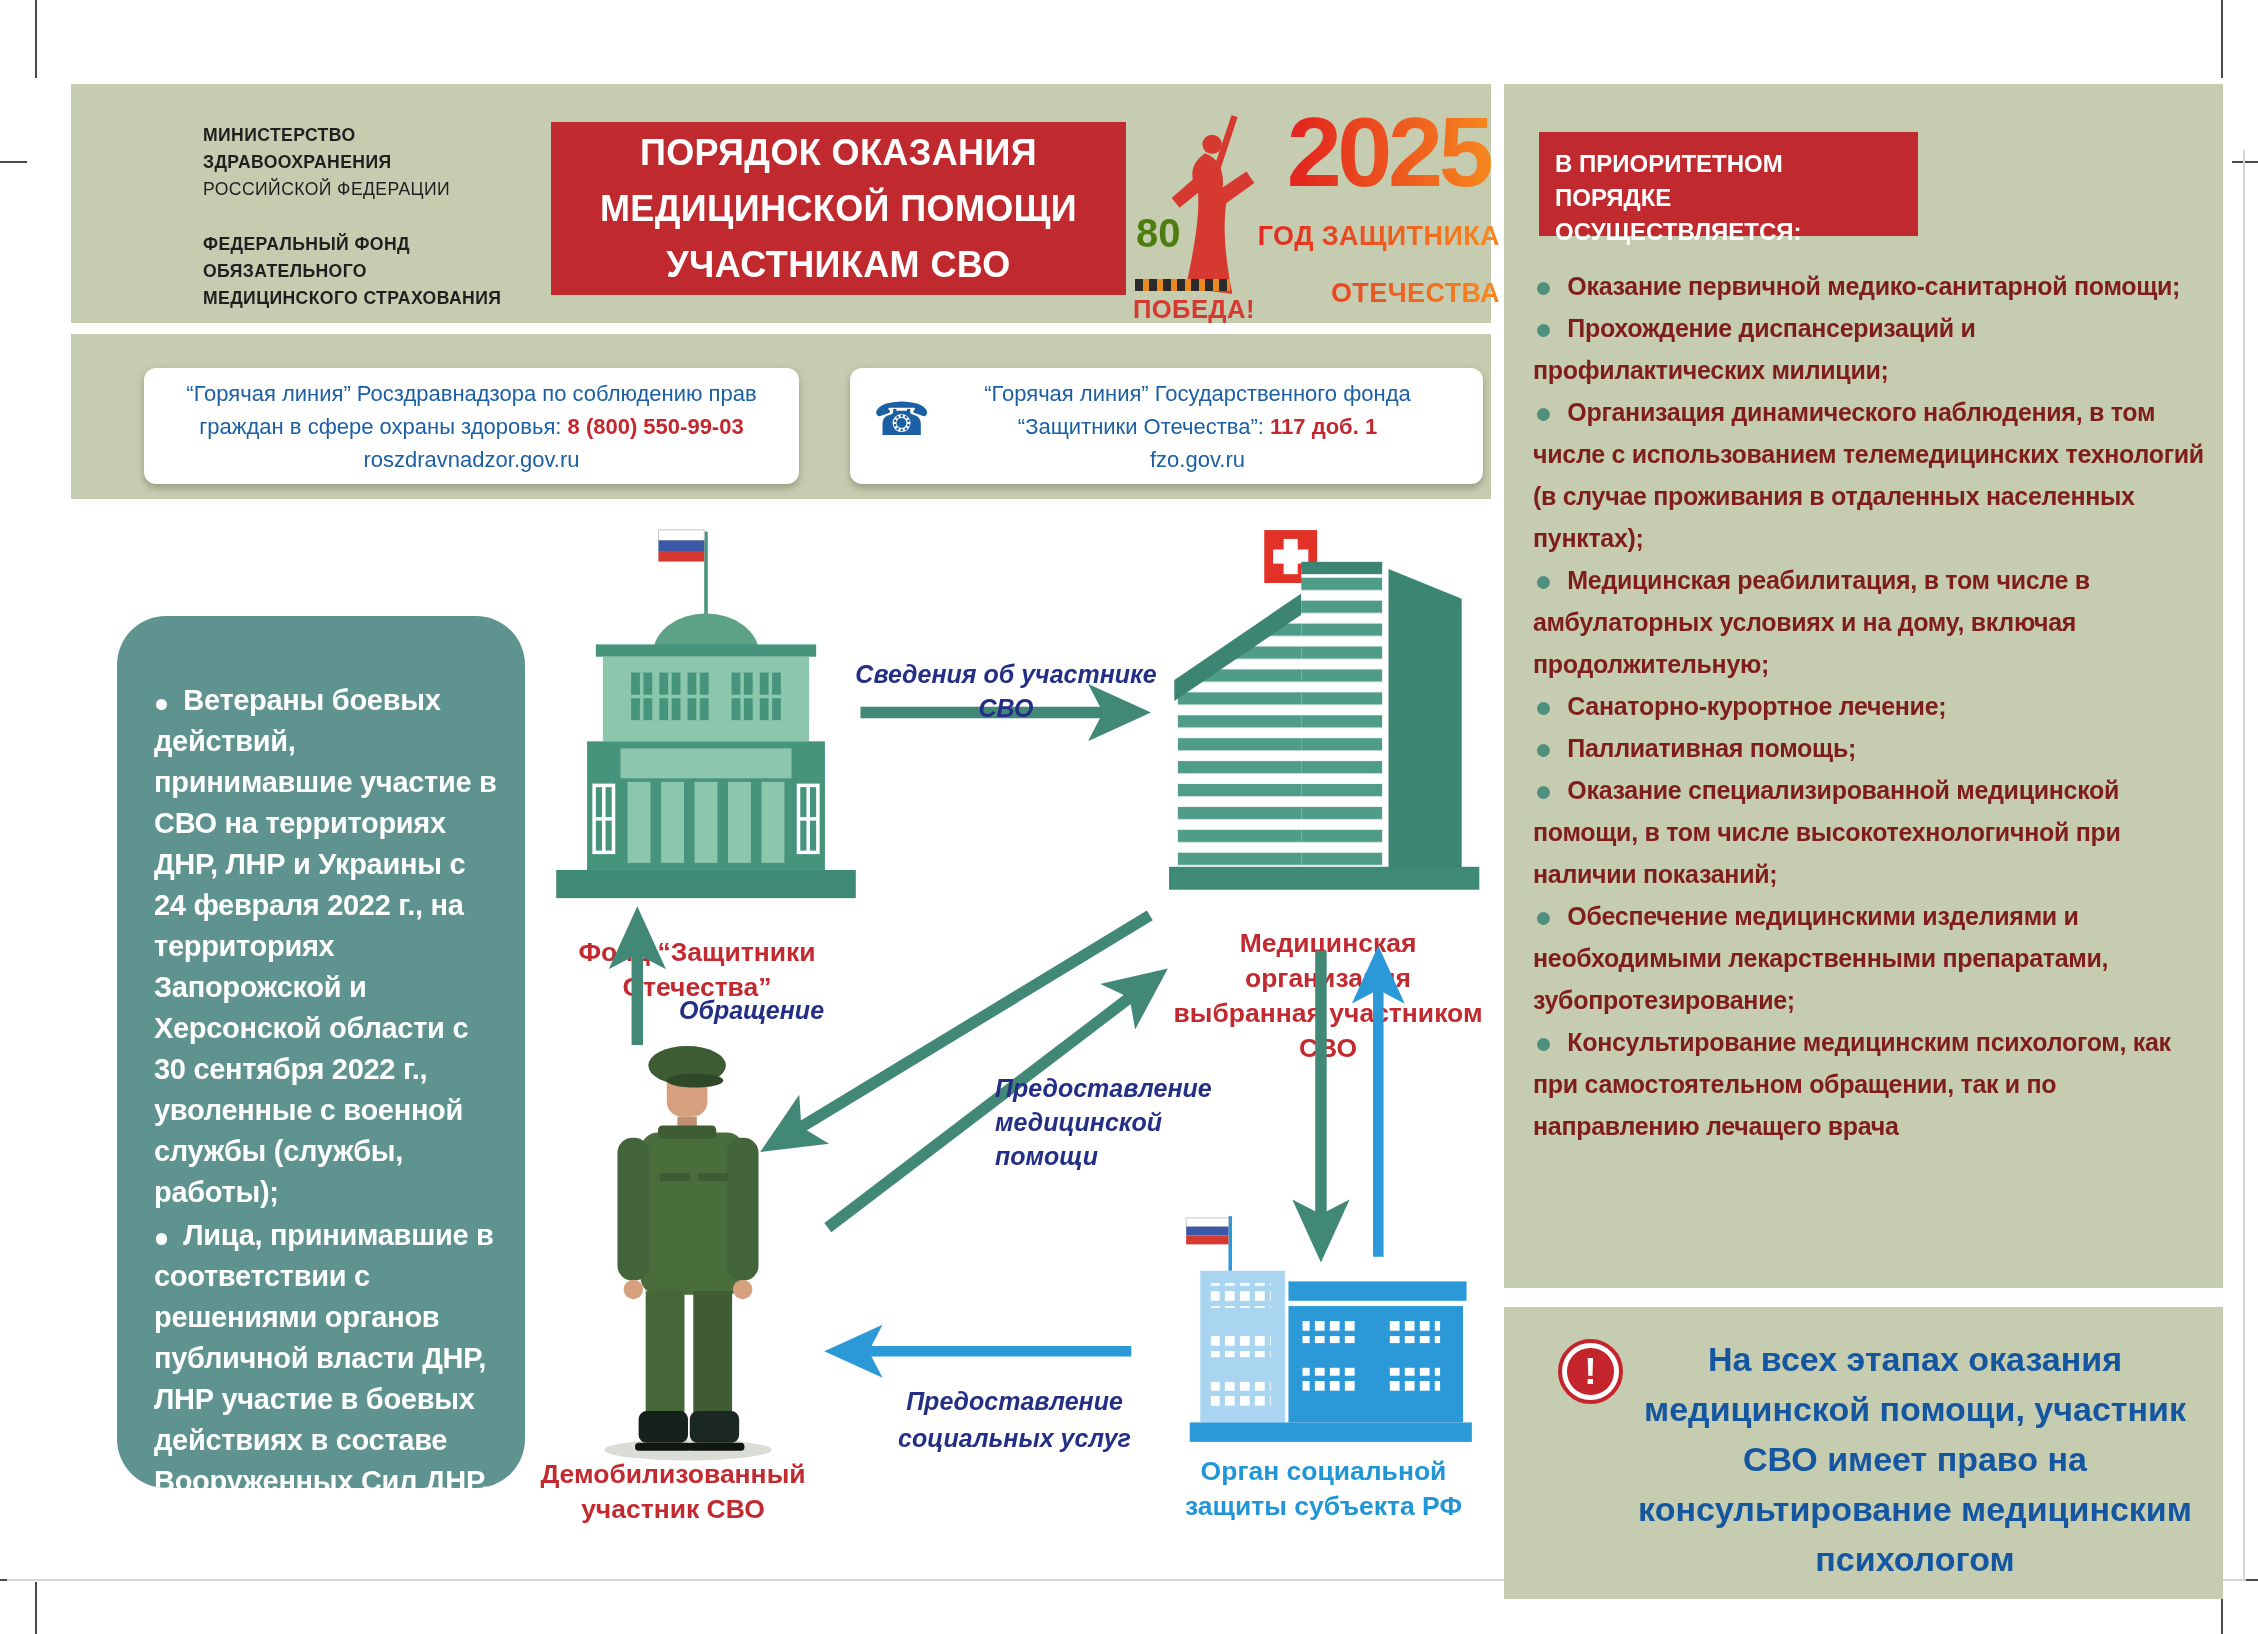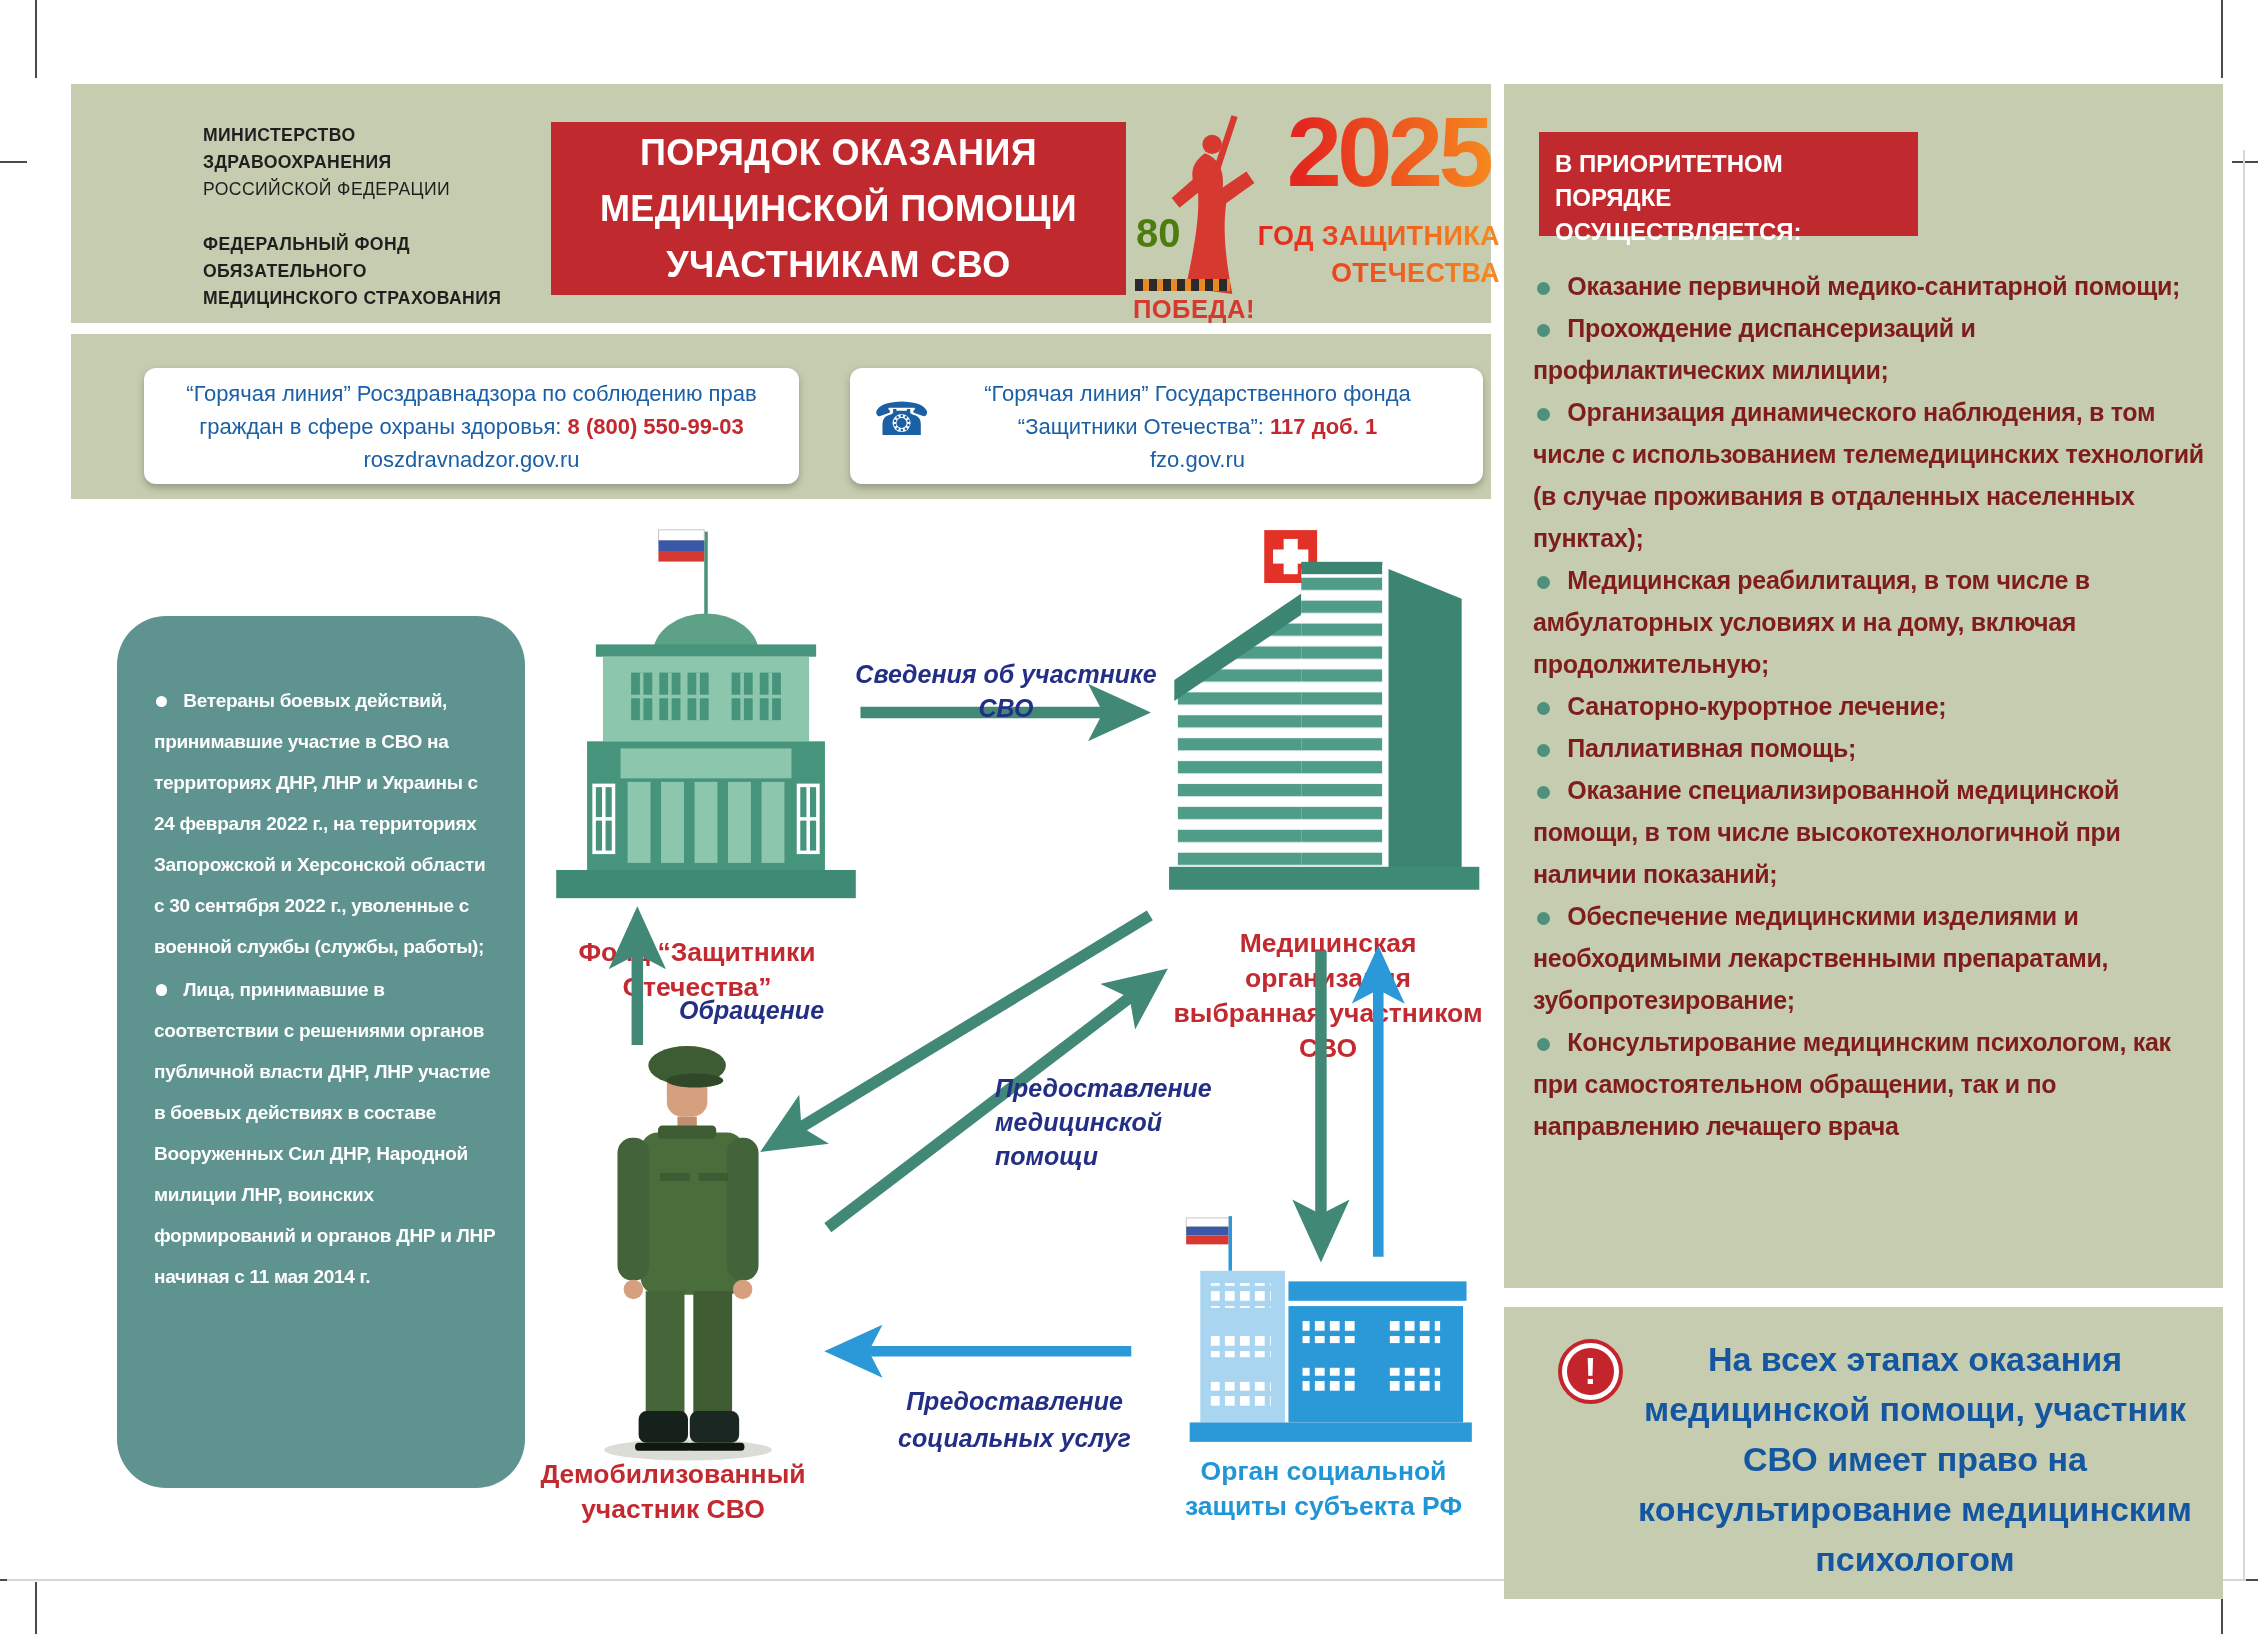--- a/index.html
+++ b/index.html
@@ -44,21 +44,21 @@
        margin-right:17.6px;margin-left:3.5px;}
   .note-text{font-size:34px;font-weight:bold;color:#1457a0;line-height:50px;text-align:center;}
   .warn{width:65px;height:65px;border-radius:50%;background:#ffffff;border:4.4px solid #c4242b;
         box-sizing:border-box;position:relative;}
   .warn .inner{position:absolute;left:5.3px;top:5.3px;right:5.3px;bottom:5.3px;border-radius:50%;
         background:#c4242b;color:#ffffff;font-weight:bold;font-size:37px;
         display:flex;align-items:center;justify-content:center;}
 
   
   .teal-box{background:#5e938f;border-radius:49px;color:#ffffff;font-weight:bold;
-            font-size:19px;line-height:41px;letter-spacing:-0.3px;
+            font-size:29px;line-height:41px;letter-spacing:-0.3px;
             padding:64px 26.5px 16px 37px;box-sizing:border-box;overflow:hidden;}
   .teal-box p{margin:0 0 1.8px 0;}
   .wdot{display:inline-block;width:11.5px;height:11.5px;border-radius:50%;background:#ffffff;
         margin-right:16px;margin-left:1.8px;}
 
   
   .node-label{font-weight:bold;font-size:26.5px;line-height:35px;text-align:center;color:#c22a30;}
   .node-label.blue{color:#2196d6;}
   .flow-label{font-style:italic;font-weight:bold;font-size:25px;line-height:34px;color:#232e85;}
   .center{text-align:center;}
@@ -104,21 +104,21 @@
       <circle cx="74" cy="33" r="11"></circle>
       <path d="M66,43 C54,51 50,61 52,73 L28,94 L37,105 L58,88 C60,120 52,158 44,196 L97,203
                C89,162 86,130 90,100 L122,77 L113,64 L86,82 C88,64 82,49 66,43 Z"></path>
     </g>
   </svg>
   <div class="abs badge80" style="left:1136px;top:213px;">80</div>
   <div class="abs ribbon" style="left:1135px;top:279px;width:95px;height:11.5px;"></div>
   <div class="abs pobeda" style="left:1133px;top:295px;">ПОБЕДА!</div>
   <div class="abs year grad-red" style="left:1277px;top:102px;width:222px;">2025</div>
   <div class="abs year-sub grad-red" style="left:1235px;top:221px;width:265px;">ГОД ЗАЩИТНИКА</div>
-  <div class="abs year-sub grad-red" style="left:1235px;top:258px;width:265px;text-decoration:underline;">ОТЕЧЕСТВА</div>
+  <div class="abs year-sub grad-red" style="left:1235px;top:278px;width:265px;text-decoration:underline;">ОТЕЧЕСТВА</div>
 
   <div class="abs divider" style="left:71px;top:323px;width:1420px;height:10.6px;"></div>
 
   <div class="abs hotbox" style="left:144px;top:368px;width:655px;height:116px;">
     <div>“Горячая линия” Росздравнадзора по соблюдению прав</div>
     <div>
       <span>граждан в сфере охраны здоровья: </span><span class="phone">8 (800) 550-99-03</span>
     </div>
     <div>roszdravnadzor.gov.ru</div>
   </div>

